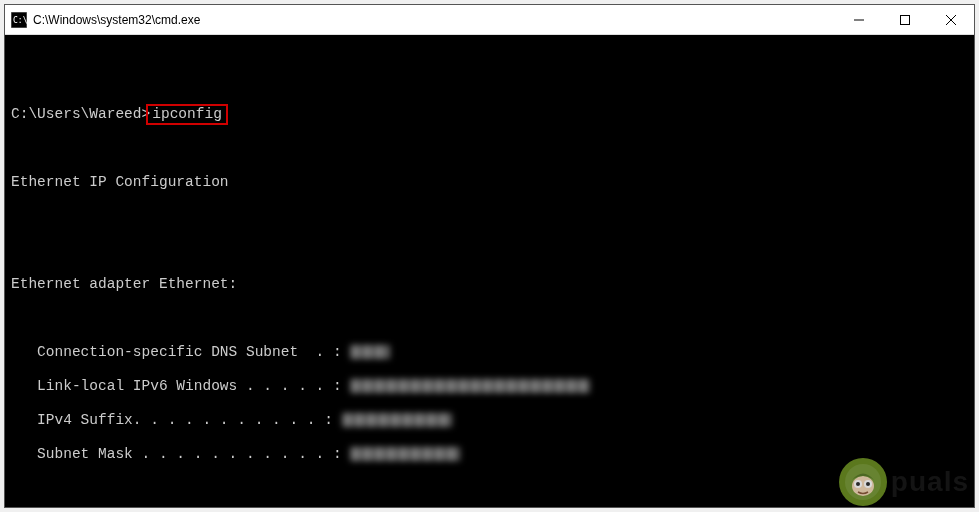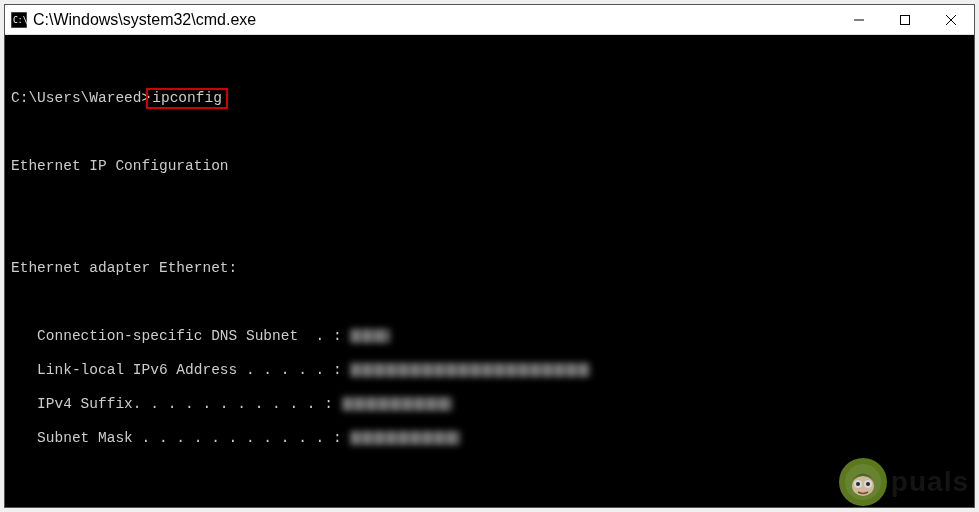--- a/index.html
+++ b/index.html
@@ -33,41 +33,41 @@
     width: 16px;
     height: 16px;
     margin: 0 6px;
     display: flex;
     align-items: center;
     justify-content: center;
   }
   .titlebar-icon svg { width: 16px; height: 16px; }
   .titlebar-title {
     flex: 1;
-    font-size: 16px;
+    font-size: 12px;
     color: #000;
   }
   .titlebar-buttons { display: flex; height: 100%; }
   .titlebar-btn {
     width: 46px;
     height: 100%;
     display: flex;
     align-items: center;
     justify-content: center;
     color: #000;
     font-size: 10px;
   }
   .terminal {
     flex: 1;
     background: #000;
     color: #ccc;
     font-family: Consolas, "Courier New", monospace;
     font-size: 14.5px;
     line-height: 17px;
-    padding: 4px 6px;
+    padding: 20px 6px;
     white-space: pre;
     overflow: hidden;
   }
   .line { white-space: pre; }
   .highlight-red {
     border: 2px solid #d00000;
     display: inline-block;
     padding: 0 4px;
     margin: -2px -4px;
   }
@@ -142,21 +142,21 @@
   <div class="terminal">
 <div class="line"> </div>
 <div class="line"><span>C:\Users\Wareed&gt;</span><span class="highlight-red">ipconfig</span></div>
 <div class="line"> </div>
 <div class="line">Ethernet IP Configuration</div>
 <div class="line"> </div>
 <div class="line"> </div>
 <div class="line">Ethernet adapter Ethernet:</div>
 <div class="line"> </div>
 <div class="line"><span>   Connection-specific DNS Subnet  . : </span><span class="blur" style="width:40px"></span></div>
-<div class="line"><span>   Link-local IPv6 Address . . . . . : </span><span class="blur" style="width:240px"></span></div>
+<div class="line"><span>   Link-local IPv6 Windows . . . . . : </span><span class="blur" style="width:240px"></span></div>
 <div class="line"><span>   IPv4 Suffix. . . . . . . . . . . : </span><span class="blur" style="width:110px"></span></div>
 <div class="line"><span>   Subnet Mask . . . . . . . . . . . : </span><span class="blur" style="width:110px"></span></div>
 <div class="line"> </div>
 
 
 
 
 
 
 

